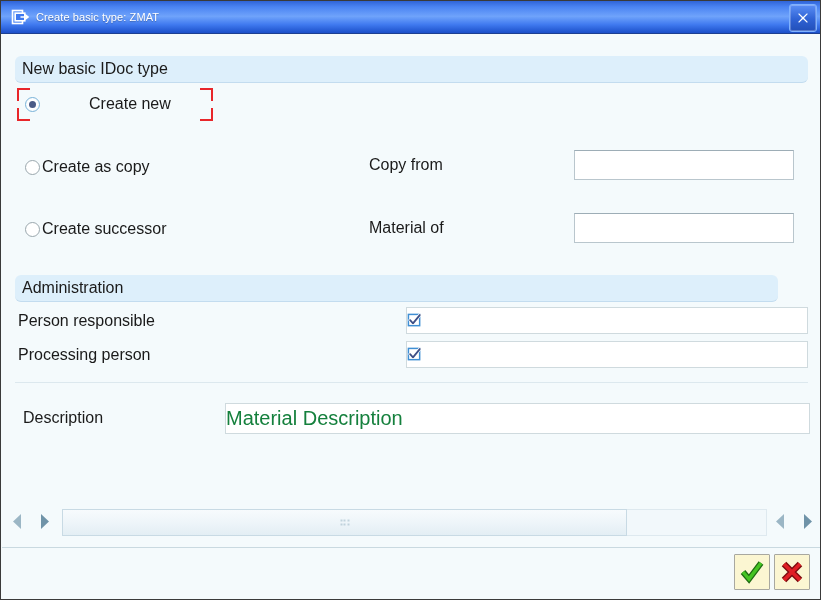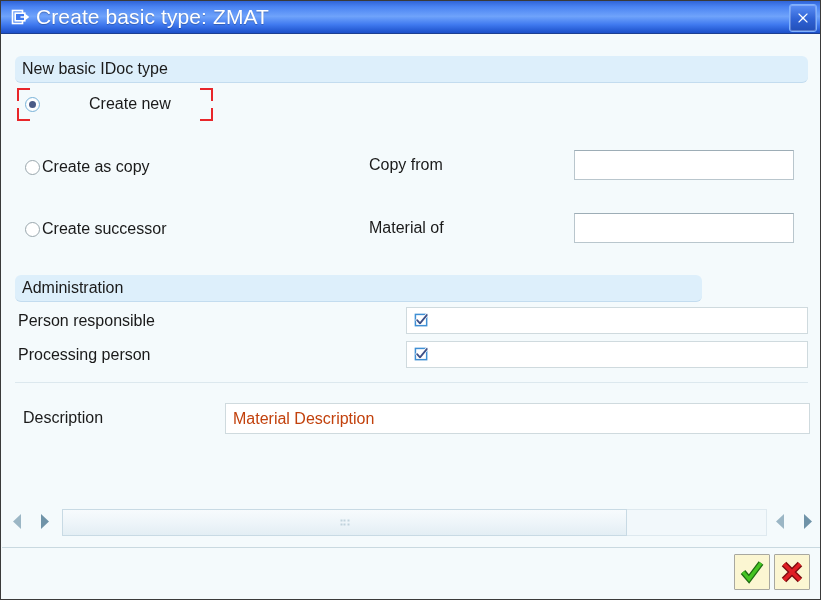--- a/index.html
+++ b/index.html
@@ -37,21 +37,21 @@
   .title-icon {
     margin-left: 9px;
     width: 20px;
     height: 20px;
     flex: 0 0 auto;
     display: block;
   }
   .title-text {
     margin-left: 6px;
     color: #ffffff;
-    font-size: 21px;
+    font-size: 11px;
     letter-spacing: 0.1px;
     white-space: nowrap;
     text-shadow: 0 1px 1px rgba(0,0,0,.25);
   }
   #close-button {
     position: absolute;
     right: 5px;
     top: 3px;
     width: 26px;
     height: 26px;
@@ -161,23 +161,23 @@
     padding: 0 4px;
     outline: none;
   }
   .input-flat {
     position: absolute;
     box-sizing: border-box;
     background: #ffffff;
     border: 1px solid #cfdade;
     display: flex;
     align-items: center;
-    padding-left: 7px;
-    font-size: 16px;
-    color: #c2410c;
+    padding-left: 0;
+    font-size: 20px;
+    color: #15803d;
   }
   .check-glyph {
     width: 15px;
     height: 15px;
     flex: 0 0 auto;
     display: block;
   }
 
   
   #scroll-area {
@@ -312,21 +312,21 @@
     <span class="radio-dot"></span>
     <span class="radio-label">Create as copy</span>
   </div>
 
   <span class="field-label" style="left:368px; top:155px;">Copy from</span>
   <input class="text-input" type="text" style="left: 573px; top: 149px; width: 220px; height: 30px;" value="">
 
   <span class="field-label" style="left:368px; top:218px;">Material of</span>
   <input class="text-input" type="text" style="left: 573px; top: 212px; width: 220px; height: 30px;" value="">
 
-  <div class="section-header" style="top:274px; width:687px;">
+  <div class="section-header" style="top:274px; width:763px;">
     <span class="section-title">Administration</span>
   </div>
 
   <span class="field-label" style="left:17px; top:311px;text-align:center;">Person responsible</span>
   <div class="input-flat" style="left:405px; top:306px; width:402px; height:27px;">
     <svg class="check-glyph" viewBox="0 0 16 16">
       <rect x="1.5" y="1.5" width="12" height="12" fill="#ffffff" stroke="#3f8fd4" stroke-width="1.6"></rect>
       <path d="M3.3 7.6 L6.4 11 L13.6 2.2" fill="none" stroke="#ffffff" stroke-width="3.4" stroke-linecap="round" stroke-linejoin="round"></path>
       <path d="M3.3 7.6 L6.4 11 L13.6 2.2" fill="none" stroke="#3d4f86" stroke-width="1.9" stroke-linecap="round" stroke-linejoin="round"></path>
     </svg>

